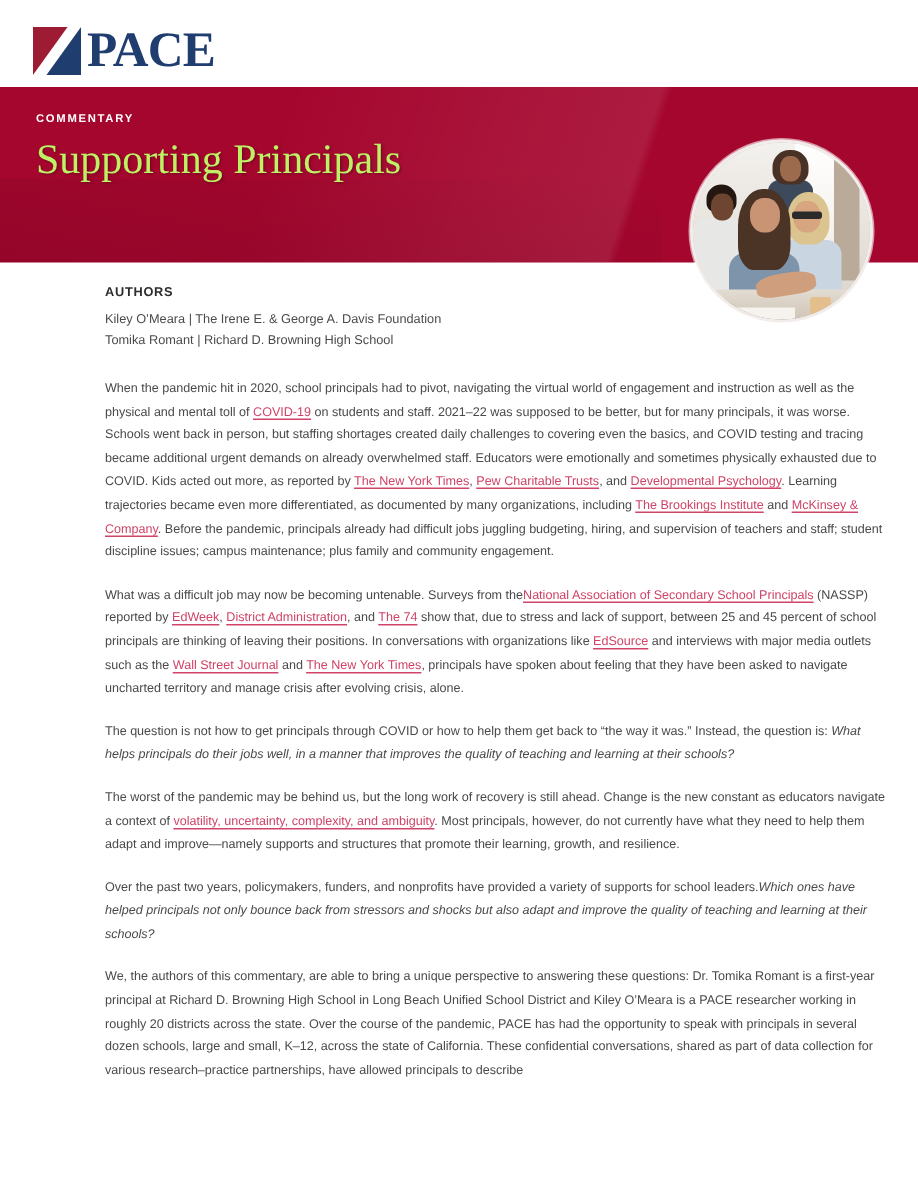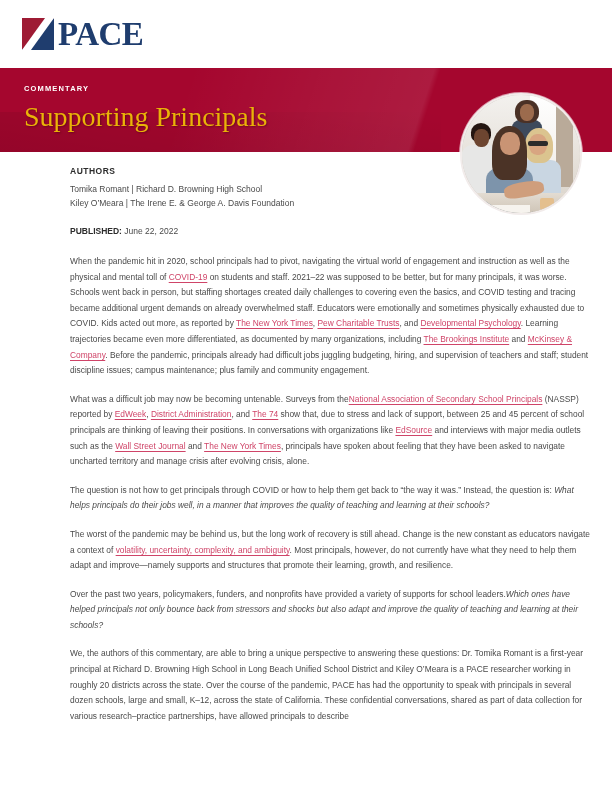--- a/index.html
+++ b/index.html
@@ -9,21 +9,21 @@
     height: 792px;
     background: #ffffff;
     font-family: "Liberation Sans", sans-serif;
     color: #3d3d3d;
     position: relative;
     overflow: hidden;
   }
 
   
   .logo-bar {
-    height: 68px;
+    height: 58px;
     padding: 18px 0 0 22px;
     display: flex;
     align-items: flex-start;
   }
   .logo-wrap { display: flex; align-items: center; gap: 4px; }
   .logo-mark {
     width: 32px; height: 32px;
     position: relative;
     overflow: hidden;
     flex: none;
@@ -48,21 +48,21 @@
     font-weight: bold;
     font-size: 33px;
     line-height: 32px;
     letter-spacing: -0.5px;
     color: #1F3D6E;
   }
 
   
   .hero {
     position: relative;
-    height: 84px;
+    height: 117px;
     background: #A5062E;
     overflow: hidden;
   }
   .hero-sheen {
     position: absolute;
     left: 0; right: 0; top: 0; bottom: 0;
     background: linear-gradient(108deg, rgba(255,255,255,0.00) 0%, rgba(255,255,255,0.00) 30%, rgba(255,255,255,0.055) 52%, rgba(255,255,255,0.085) 68%, rgba(255,255,255,0.00) 69%, rgba(255,255,255,0.00) 100%);
     pointer-events: none;
   }
   .hero-sheen2 {
@@ -78,21 +78,21 @@
   }
   .eyebrow {
     color: #ffffff;
     font-size: 7.5px;
     letter-spacing: 1.15px;
     font-weight: bold;
     margin-bottom: 8px;
   }
   .hero-title {
     font-family: "Liberation Serif", serif;
-    color: #eab308;
+    color: #bef264;
     font-size: 28px;
     line-height: 32px;
     font-weight: normal;
     text-shadow: 1px 1px 2px rgba(0,0,0,0.30);
     margin: 0;
   }
 
   
   .hero-photo {
     position: absolute;
@@ -221,34 +221,30 @@
     <div class="ps arm"></div>
     <div class="ps cup"></div>
   </div>
 </div>
 
 <div class="content">
 
   <div class="section-label">AUTHORS</div>
 
   <p class="author-line">
+    <span>Kiley O’Meara</span>
+    <span>|</span>
+    <span>The Irene E. &amp; George A. Davis Foundation</span>
+  </p>
+  <p class="author-line">
     <span>Tomika Romant</span>
     <span>|</span>
     <span>Richard D. Browning High School</span>
   </p>
-  <p class="author-line">
-    <span>Kiley O’Meara</span>
-    <span>|</span>
-    <span>The Irene E. &amp; George A. Davis Foundation</span>
-  </p>
-
-  <p class="published">
-    <b>PUBLISHED:</b>
-    <span>June 22, 2022</span>
-  </p>
+
 
   <div class="body-copy">
 
     <p class="para"><span>When the pandemic hit in 2020, school principals had to pivot, navigating the virtual world of engagement and instruction as well as the physical and mental toll of </span><a class="dl" href="#">COVID-19</a><span> on students and staff. 2021–22 was supposed to be better, but for many principals, it was worse. Schools went back in person, but staffing shortages created daily challenges to covering even the basics, and COVID testing and tracing became additional urgent demands on already overwhelmed staff. Educators were emotionally and sometimes physically exhausted due to COVID. Kids acted out more, as reported by </span><a class="dl" href="#">The New York Times</a><span>, </span><a class="dl" href="#">Pew Charitable Trusts</a><span>, and </span><a class="dl" href="#">Developmental Psychology</a><span>. Learning trajectories became even more differentiated, as documented by many organizations, including </span><a class="dl" href="#">The Brookings Institute</a><span> and </span><a class="dl" href="#">McKinsey &amp; Company</a><span>. Before the pandemic, principals already had difficult jobs juggling budgeting, hiring, and supervision of teachers and staff; student discipline issues; campus maintenance; plus family and community engagement.</span></p>
 
     <p class="para"><span>What was a difficult job may now be becoming untenable. Surveys from the</span><a class="dl" href="#">National Association of Secondary School Principals</a><span> (NASSP) reported by </span><a class="dl" href="#">EdWeek</a><span>, </span><a class="dl" href="#">District Administration</a><span>, and </span><a class="dl" href="#">The 74</a><span> show that, due to stress and lack of support, between 25 and 45 percent of school principals are thinking of leaving their positions. In conversations with organizations like </span><a class="dl" href="#">EdSource</a><span> and interviews with major media outlets such as the </span><a class="dl" href="#">Wall Street Journal</a><span> and </span><a class="dl" href="#">The New York Times</a><span>, principals have spoken about feeling that they have been asked to navigate uncharted territory and manage crisis after evolving crisis, alone.</span></p>
 
     <p class="para"><span>The question is not how to get principals through COVID or how to help them get back to “the way it was.” Instead, the question is: </span><span class="it">What helps principals do their jobs well, in a manner that improves the quality of teaching and learning at their schools?</span></p>
 
     <p class="para"><span>The worst of the pandemic may be behind us, but the long work of recovery is still ahead. Change is the new constant as educators navigate a context of </span><a class="dl" href="#">volatility, uncertainty, complexity, and ambiguity</a><span>. Most principals, however, do not currently have what they need to help them adapt and improve—namely supports and structures that promote their learning, growth, and resilience.</span></p>

